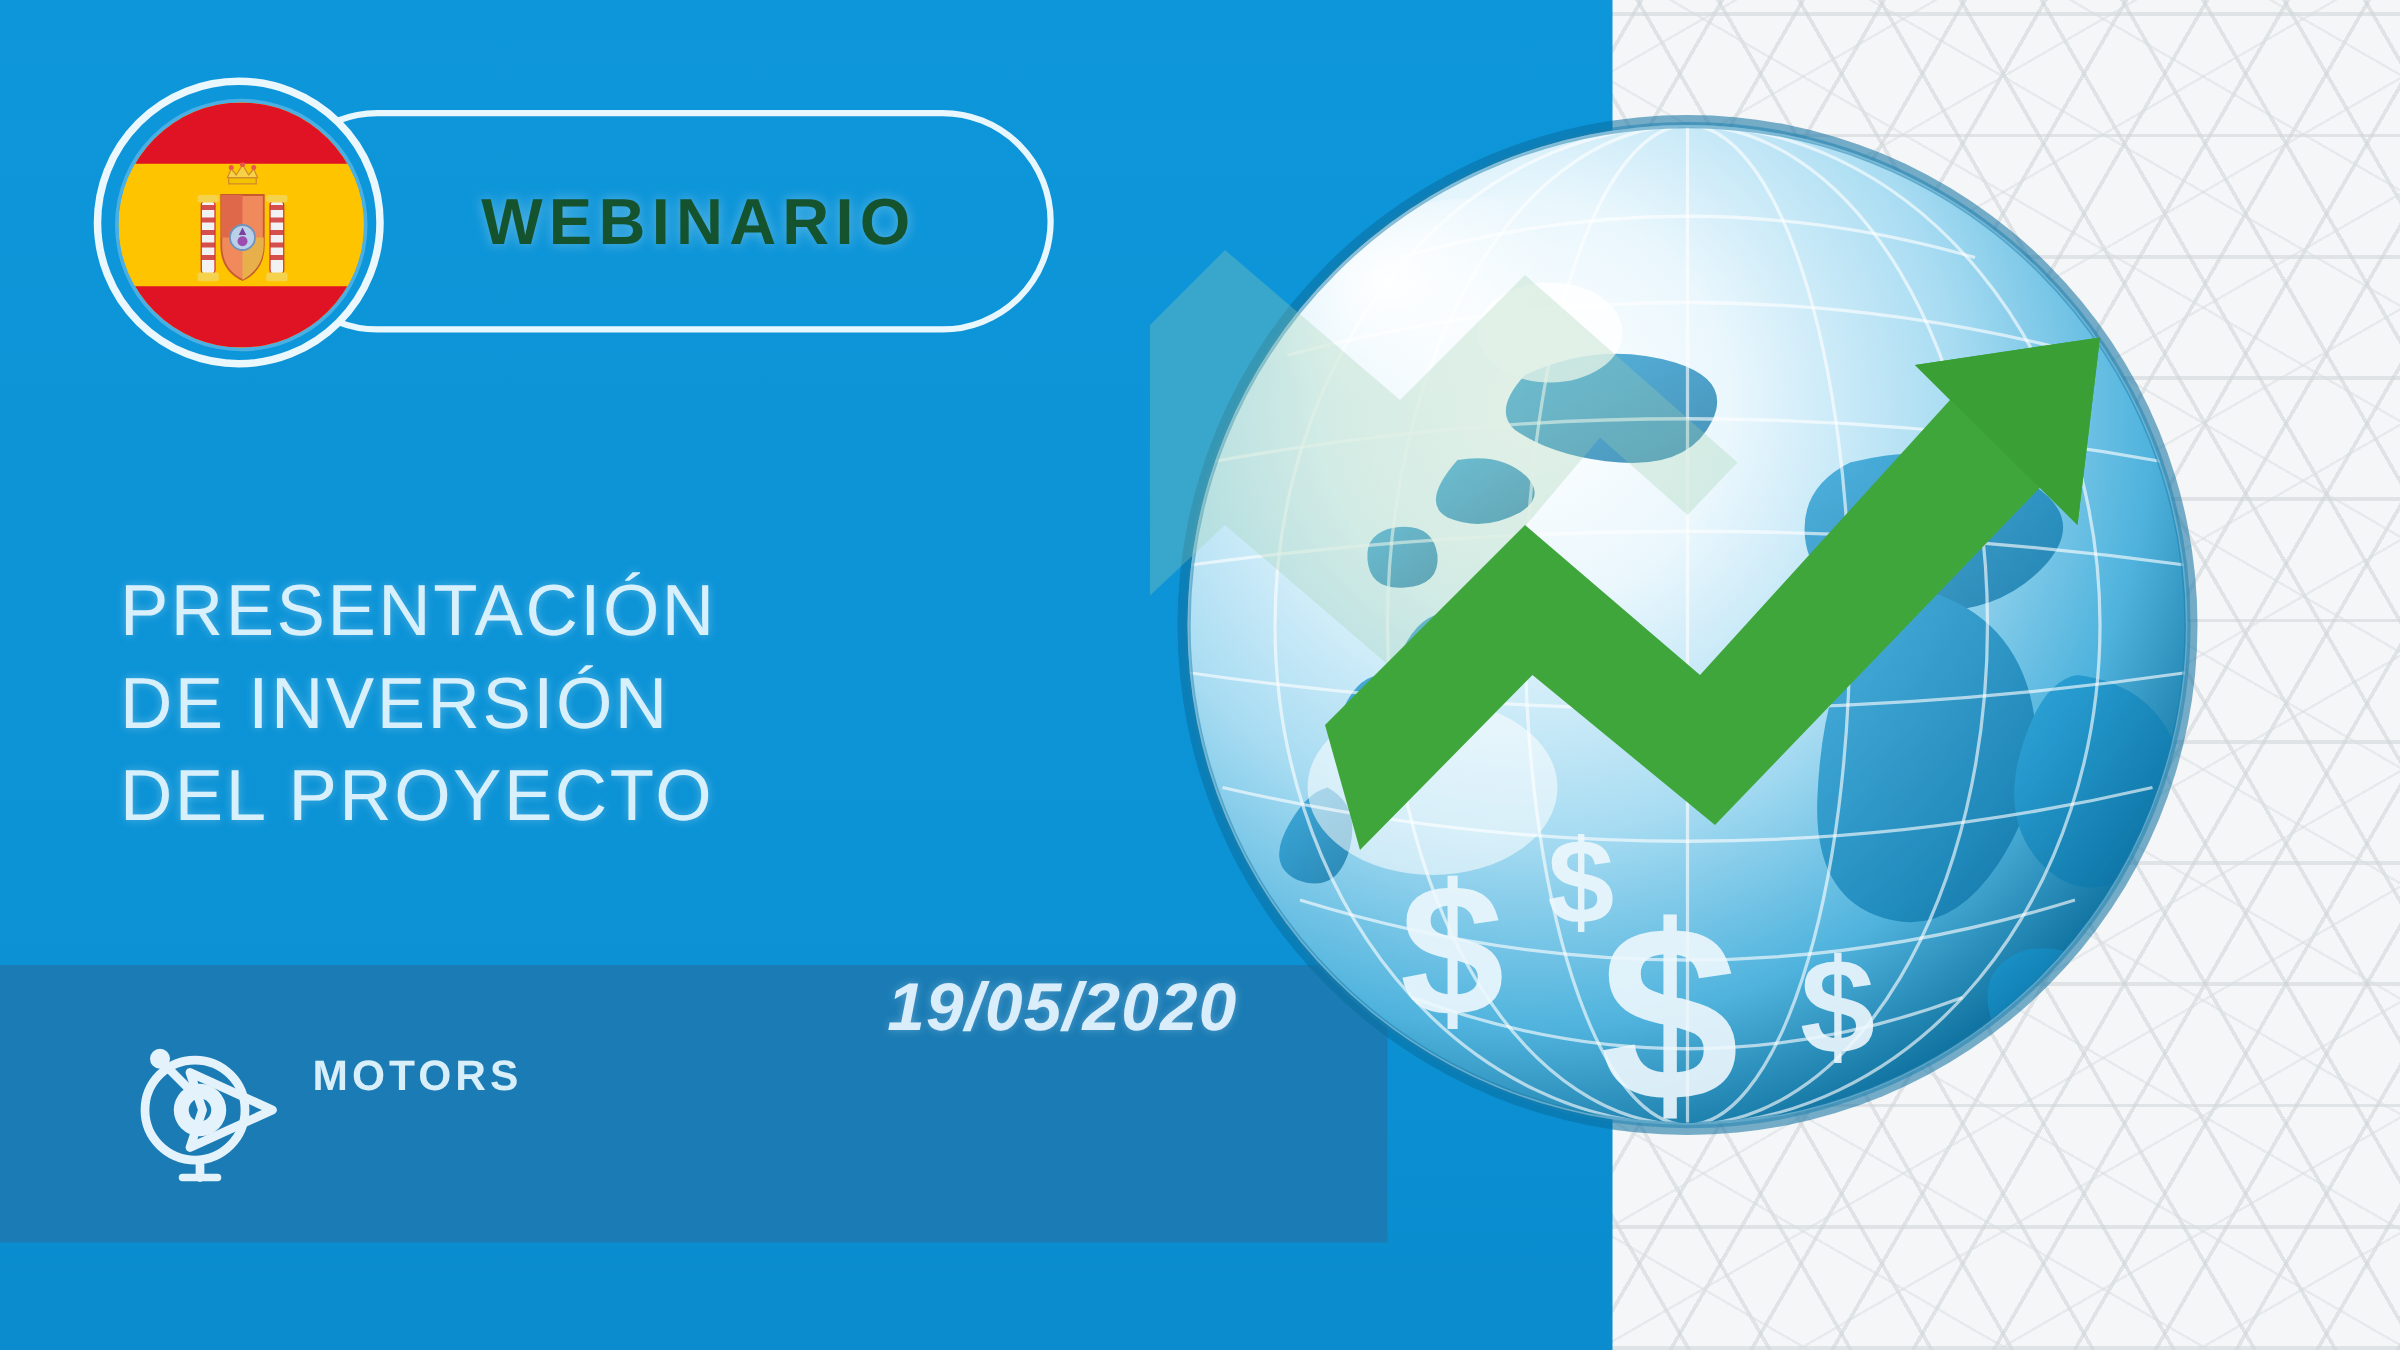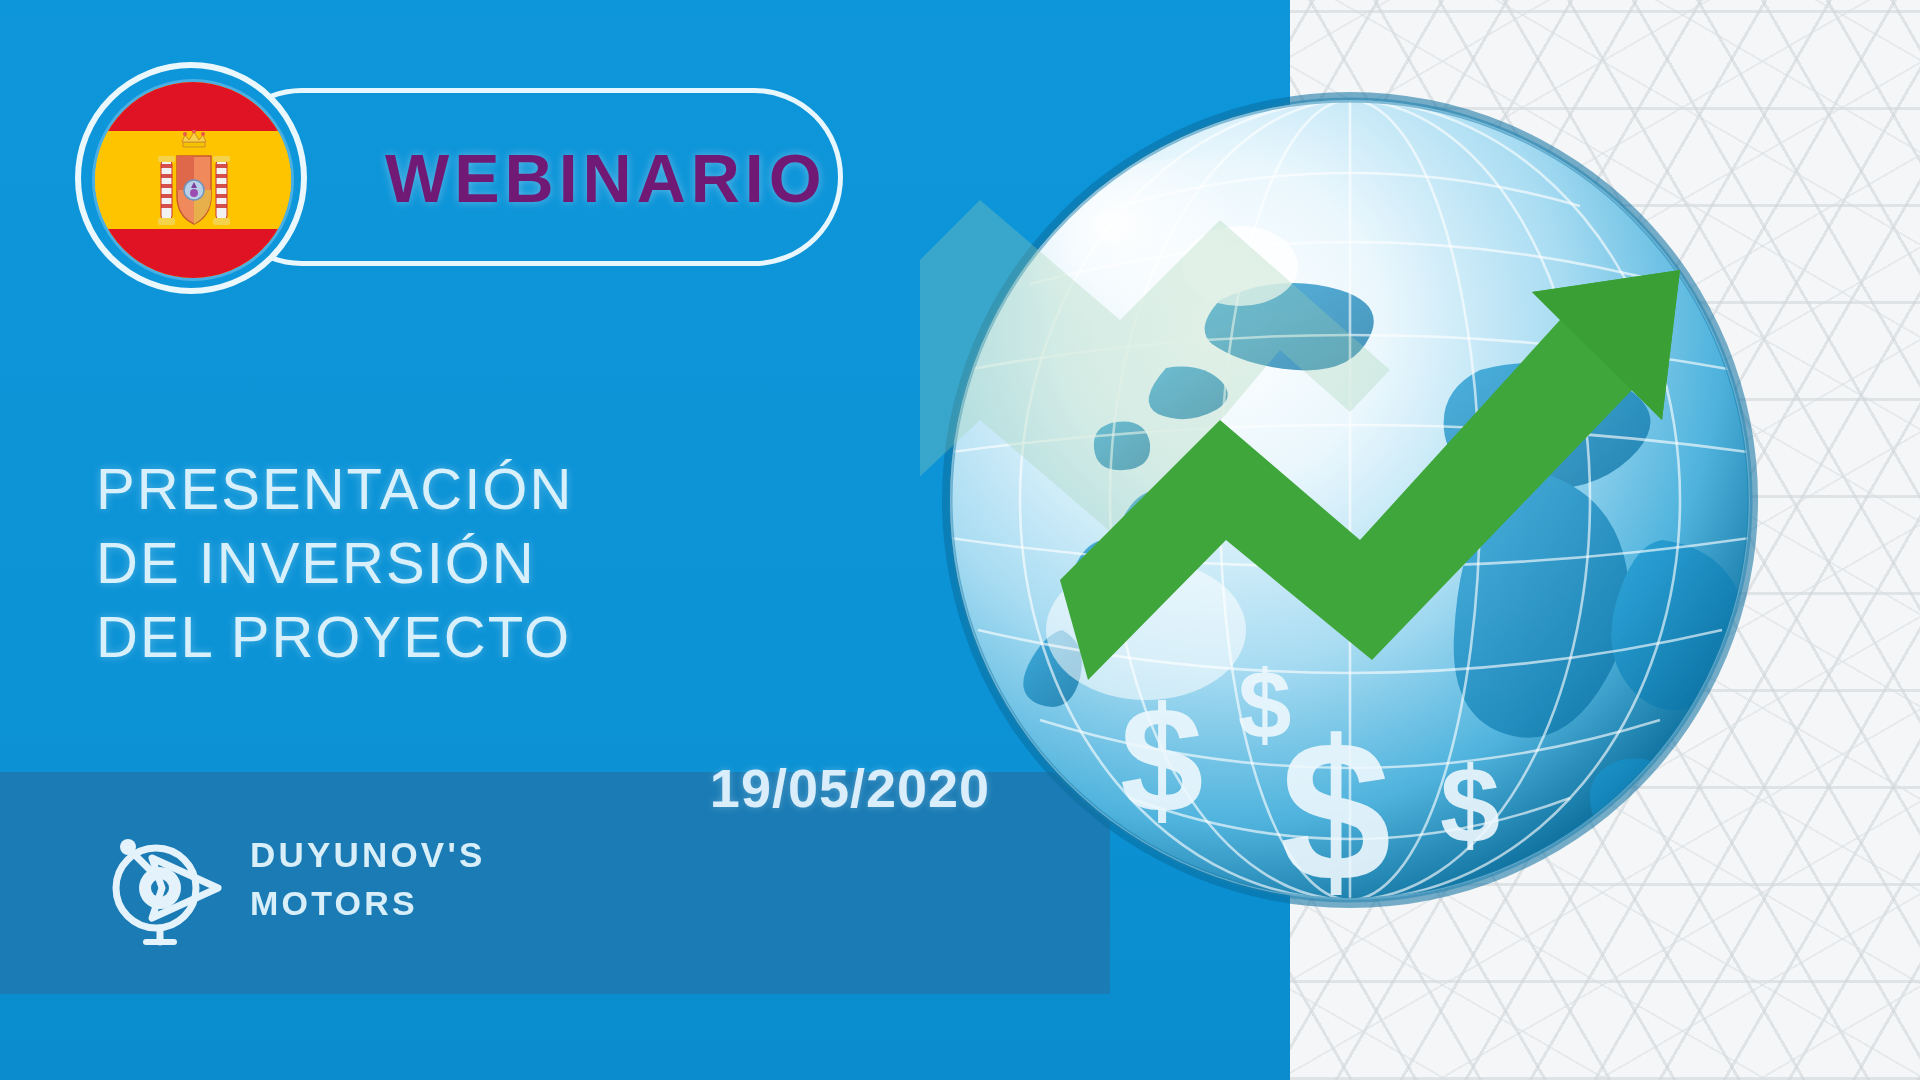--- a/index.html
+++ b/index.html
@@ -27,21 +27,21 @@
 
   
   .footer-bar{position:absolute;left:0;top:772px;width:1110px;height:222px;
       background:#1b7cb5;}
 
   
   .badge-row{position:absolute;left:75px;top:62px;width:740px;height:232px;}
   .pill-outline{position:absolute;left:138px;top:26px;width:630px;height:178px;
       border:5px solid #e8f6fd;border-radius:92px;box-sizing:border-box;}
   .pill-label{position:absolute;left:310px;top:60px;width:460px;height:112px;
-      color:#701a75;font-size:68px;font-weight:bold;letter-spacing:5px;line-height:112px;
+      color:#14532d;font-size:52px;font-weight:bold;letter-spacing:5px;line-height:112px;
       text-shadow:0 0 10px rgba(255,255,255,.35);}
   .flag-ring{position:absolute;left:0;top:0;width:232px;height:232px;border-radius:50%;
       border:6px solid #eaf7fd;box-sizing:border-box;background:#0e96da;}
   .flag-circle{position:absolute;left:14px;top:14px;width:196px;height:196px;border-radius:50%;
       overflow:hidden;background:#ffc400;box-shadow:0 0 0 3px rgba(255,255,255,.25);}
   .flag-red-top{position:absolute;left:0;top:0;width:100%;height:25%;background:#e01325;}
   .flag-red-bot{position:absolute;left:0;bottom:0;width:100%;height:25%;background:#e01325;}
   .flag-yellow{position:absolute;left:0;top:25%;width:100%;height:50%;background:#ffc400;}
   .coa{position:absolute;left:56px;top:48px;width:86px;height:108px;}
 
@@ -51,21 +51,21 @@
       text-shadow:0 0 8px rgba(215,240,251,.35);}
   .headline div{white-space:nowrap;}
 
   
   .logo-wrap{position:absolute;left:100px;top:812px;width:420px;height:136px;}
   .logo-mark{position:absolute;left:0;top:2px;width:132px;height:132px;}
   .logo-text{position:absolute;left:150px;top:22px;width:300px;color:#d8eef9;}
   .logo-text .l1{font-size:35px;font-weight:bold;letter-spacing:3.2px;line-height:42px;}
   .logo-text .l2{font-size:34px;font-weight:bold;letter-spacing:3.2px;line-height:54px;}
 
-  .date-block{position:absolute;left:640px;top:756px;width:420px;text-align:center;}
+  .date-block{position:absolute;left:640px;top:774px;width:420px;text-align:center;font-style:italic;}
   .date-text{color:#d9eefa;font-size:54px;font-weight:bold;letter-spacing:1px;line-height:64px;
       text-shadow:0 0 7px rgba(217,238,250,.3);}
   .time-pill{display:inline-block;margin-top:8px;background:#ffffff;border-radius:40px;
       padding:7px 30px 11px 30px;color:#1b82c0;font-size:50px;font-weight:bold;letter-spacing:.5px;
       line-height:58px;}
 
   
   .globe-wrap{position:absolute;left:920px;top:70px;width:860px;height:880px;}
   .globe{position:absolute;left:0;top:0;width:860px;height:860px;}
   .arrow-svg{position:absolute;left:0px;top:-50px;width:900px;height:700px;}
@@ -133,21 +133,20 @@
       <circle cx="56" cy="74" r="40" fill="none" stroke="#e3f2fb" stroke-width="7"></circle>
       <circle cx="60" cy="74" r="21" fill="#e3f2fb"></circle>
       <circle cx="60" cy="74" r="9" fill="#1b7cb5"></circle>
       <path d="M30 36 L52 58" stroke="#e3f2fb" stroke-width="7" stroke-linecap="round"></path>
       <circle cx="28" cy="33" r="8" fill="#e3f2fb"></circle>
       <path d="M52 44 L118 74 L52 104 L62 74 Z" fill="none" stroke="#e3f2fb" stroke-width="7" stroke-linejoin="round"></path>
       <path d="M60 118 L60 128" stroke="#e3f2fb" stroke-width="7" stroke-linecap="round"></path>
       <path d="M46 128 L74 128" stroke="#e3f2fb" stroke-width="6" stroke-linecap="round"></path>
     </svg>
     <div class="logo-text">
-      <div class="l1">DUYUNOV'S</div>
       <div class="l2">MOTORS</div>
     </div>
   </div>
 
   <div class="date-block">
     <div class="date-text">19/05/2020</div>
   </div>
 
   <div class="globe-wrap">
 

